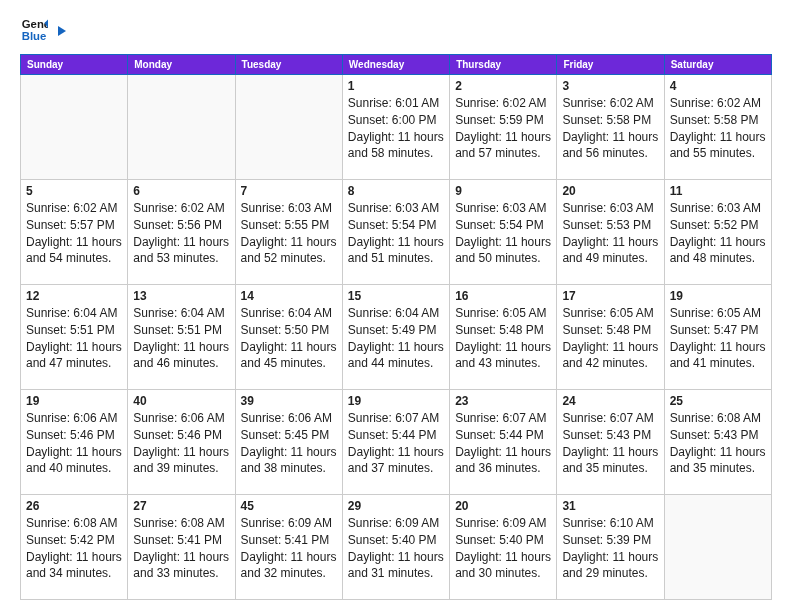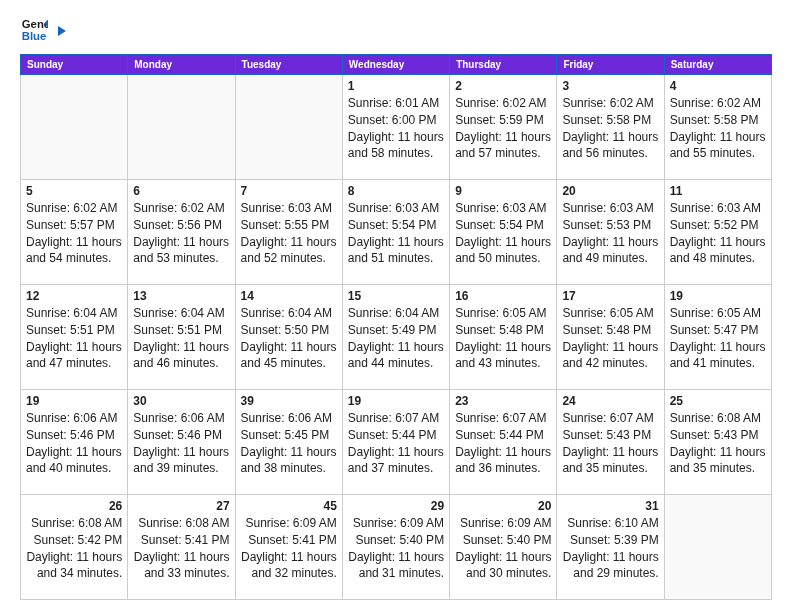--- a/index.html
+++ b/index.html
@@ -78,21 +78,20 @@
     .day-info {
       font-size: 12px;
       line-height: 1.4;
       color: #222;
     }
     .empty-cell {
       background: #f9f9f9;
     }
     .last-row td {
       height: 82px;
-      text-align: right;
     }
   </style>
 </head>
 <body>
 
 <div class="page">
   <div class="header">
     <div class="logo">
       <svg class="logo-icon" viewBox="0 0 32 32" xmlns="http://www.w3.org/2000/svg">
         <text y="14" x="2" font-size="13" font-weight="bold" fill="#1a1a1a">General</text>
@@ -205,21 +204,21 @@
             <span class="day-num">19</span>
             <div class="day-info">Sunrise: 6:05 AM<br>Sunset: 5:47 PM<br>Daylight: 11 hours<br>and 41 minutes.</div>
           </td>
         </tr>
         <tr>
           <td>
             <span class="day-num">19</span>
             <div class="day-info">Sunrise: 6:06 AM<br>Sunset: 5:46 PM<br>Daylight: 11 hours<br>and 40 minutes.</div>
           </td>
           <td>
-            <span class="day-num">30</span>
+            <span class="day-num">40</span>
             <div class="day-info">Sunrise: 6:06 AM<br>Sunset: 5:46 PM<br>Daylight: 11 hours<br>and 39 minutes.</div>
           </td>
           <td>
             <span class="day-num">39</span>
             <div class="day-info">Sunrise: 6:06 AM<br>Sunset: 5:45 PM<br>Daylight: 11 hours<br>and 38 minutes.</div>
           </td>
           <td>
             <span class="day-num">19</span>
             <div class="day-info">Sunrise: 6:07 AM<br>Sunset: 5:44 PM<br>Daylight: 11 hours<br>and 37 minutes.</div>
           </td>

